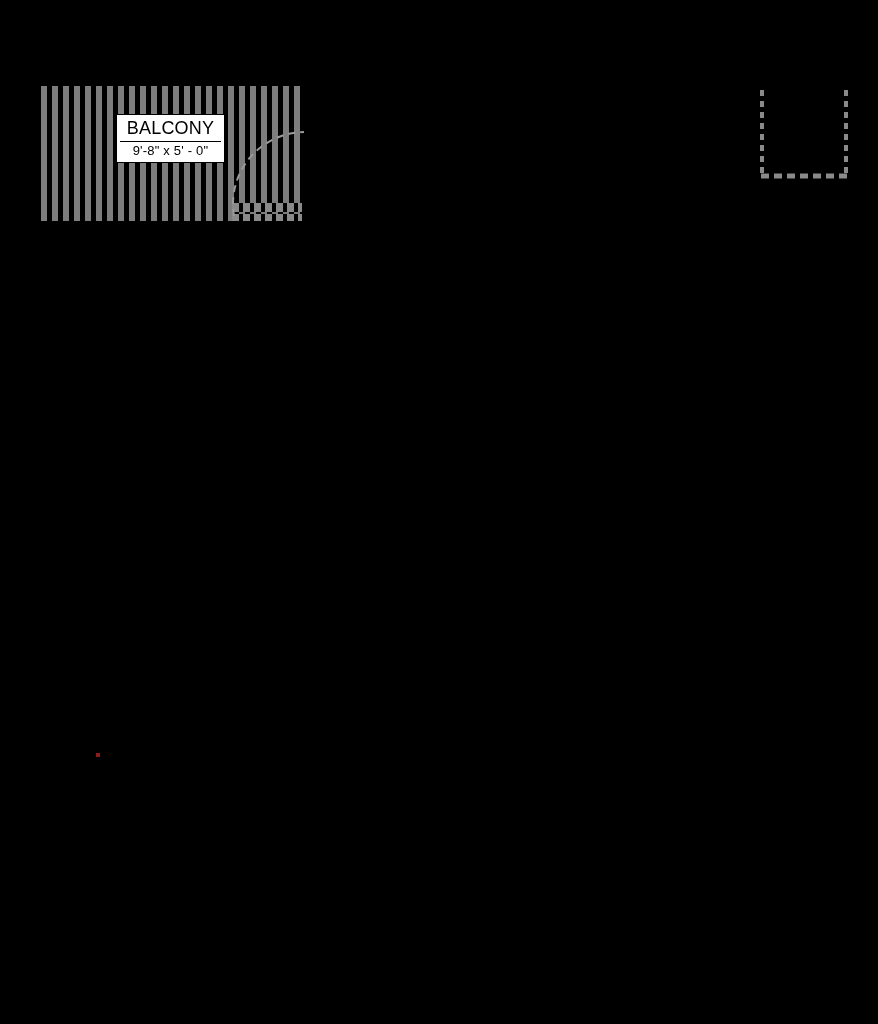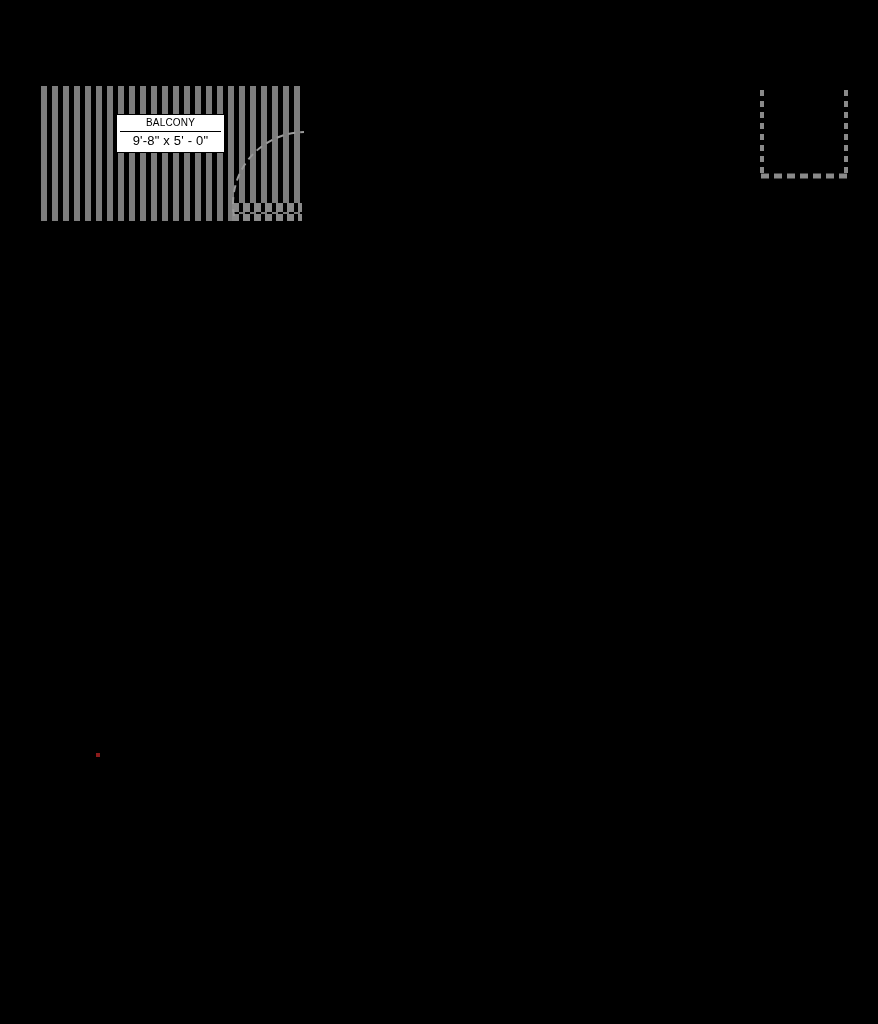--- a/index.html
+++ b/index.html
@@ -92,21 +92,21 @@
     top: 114px;
     width: 101px;
     padding: 2px 3px 3px 3px;
     background: #ffffff;
     color: #000000;
     border: 1px solid #000000;
     text-align: center;
     line-height: 1.25;
   }
   .room-label .name {
-    font-size: 10px;
+    font-size: 18px;
     letter-spacing: 0.2px;
     display: block;
   }
   .room-label .dims {
     font-size: 13px;
     letter-spacing: 0.2px;
     display: block;
     border-top: 1px solid #000000;
     margin-top: 1px;
     padding-top: 1px;

